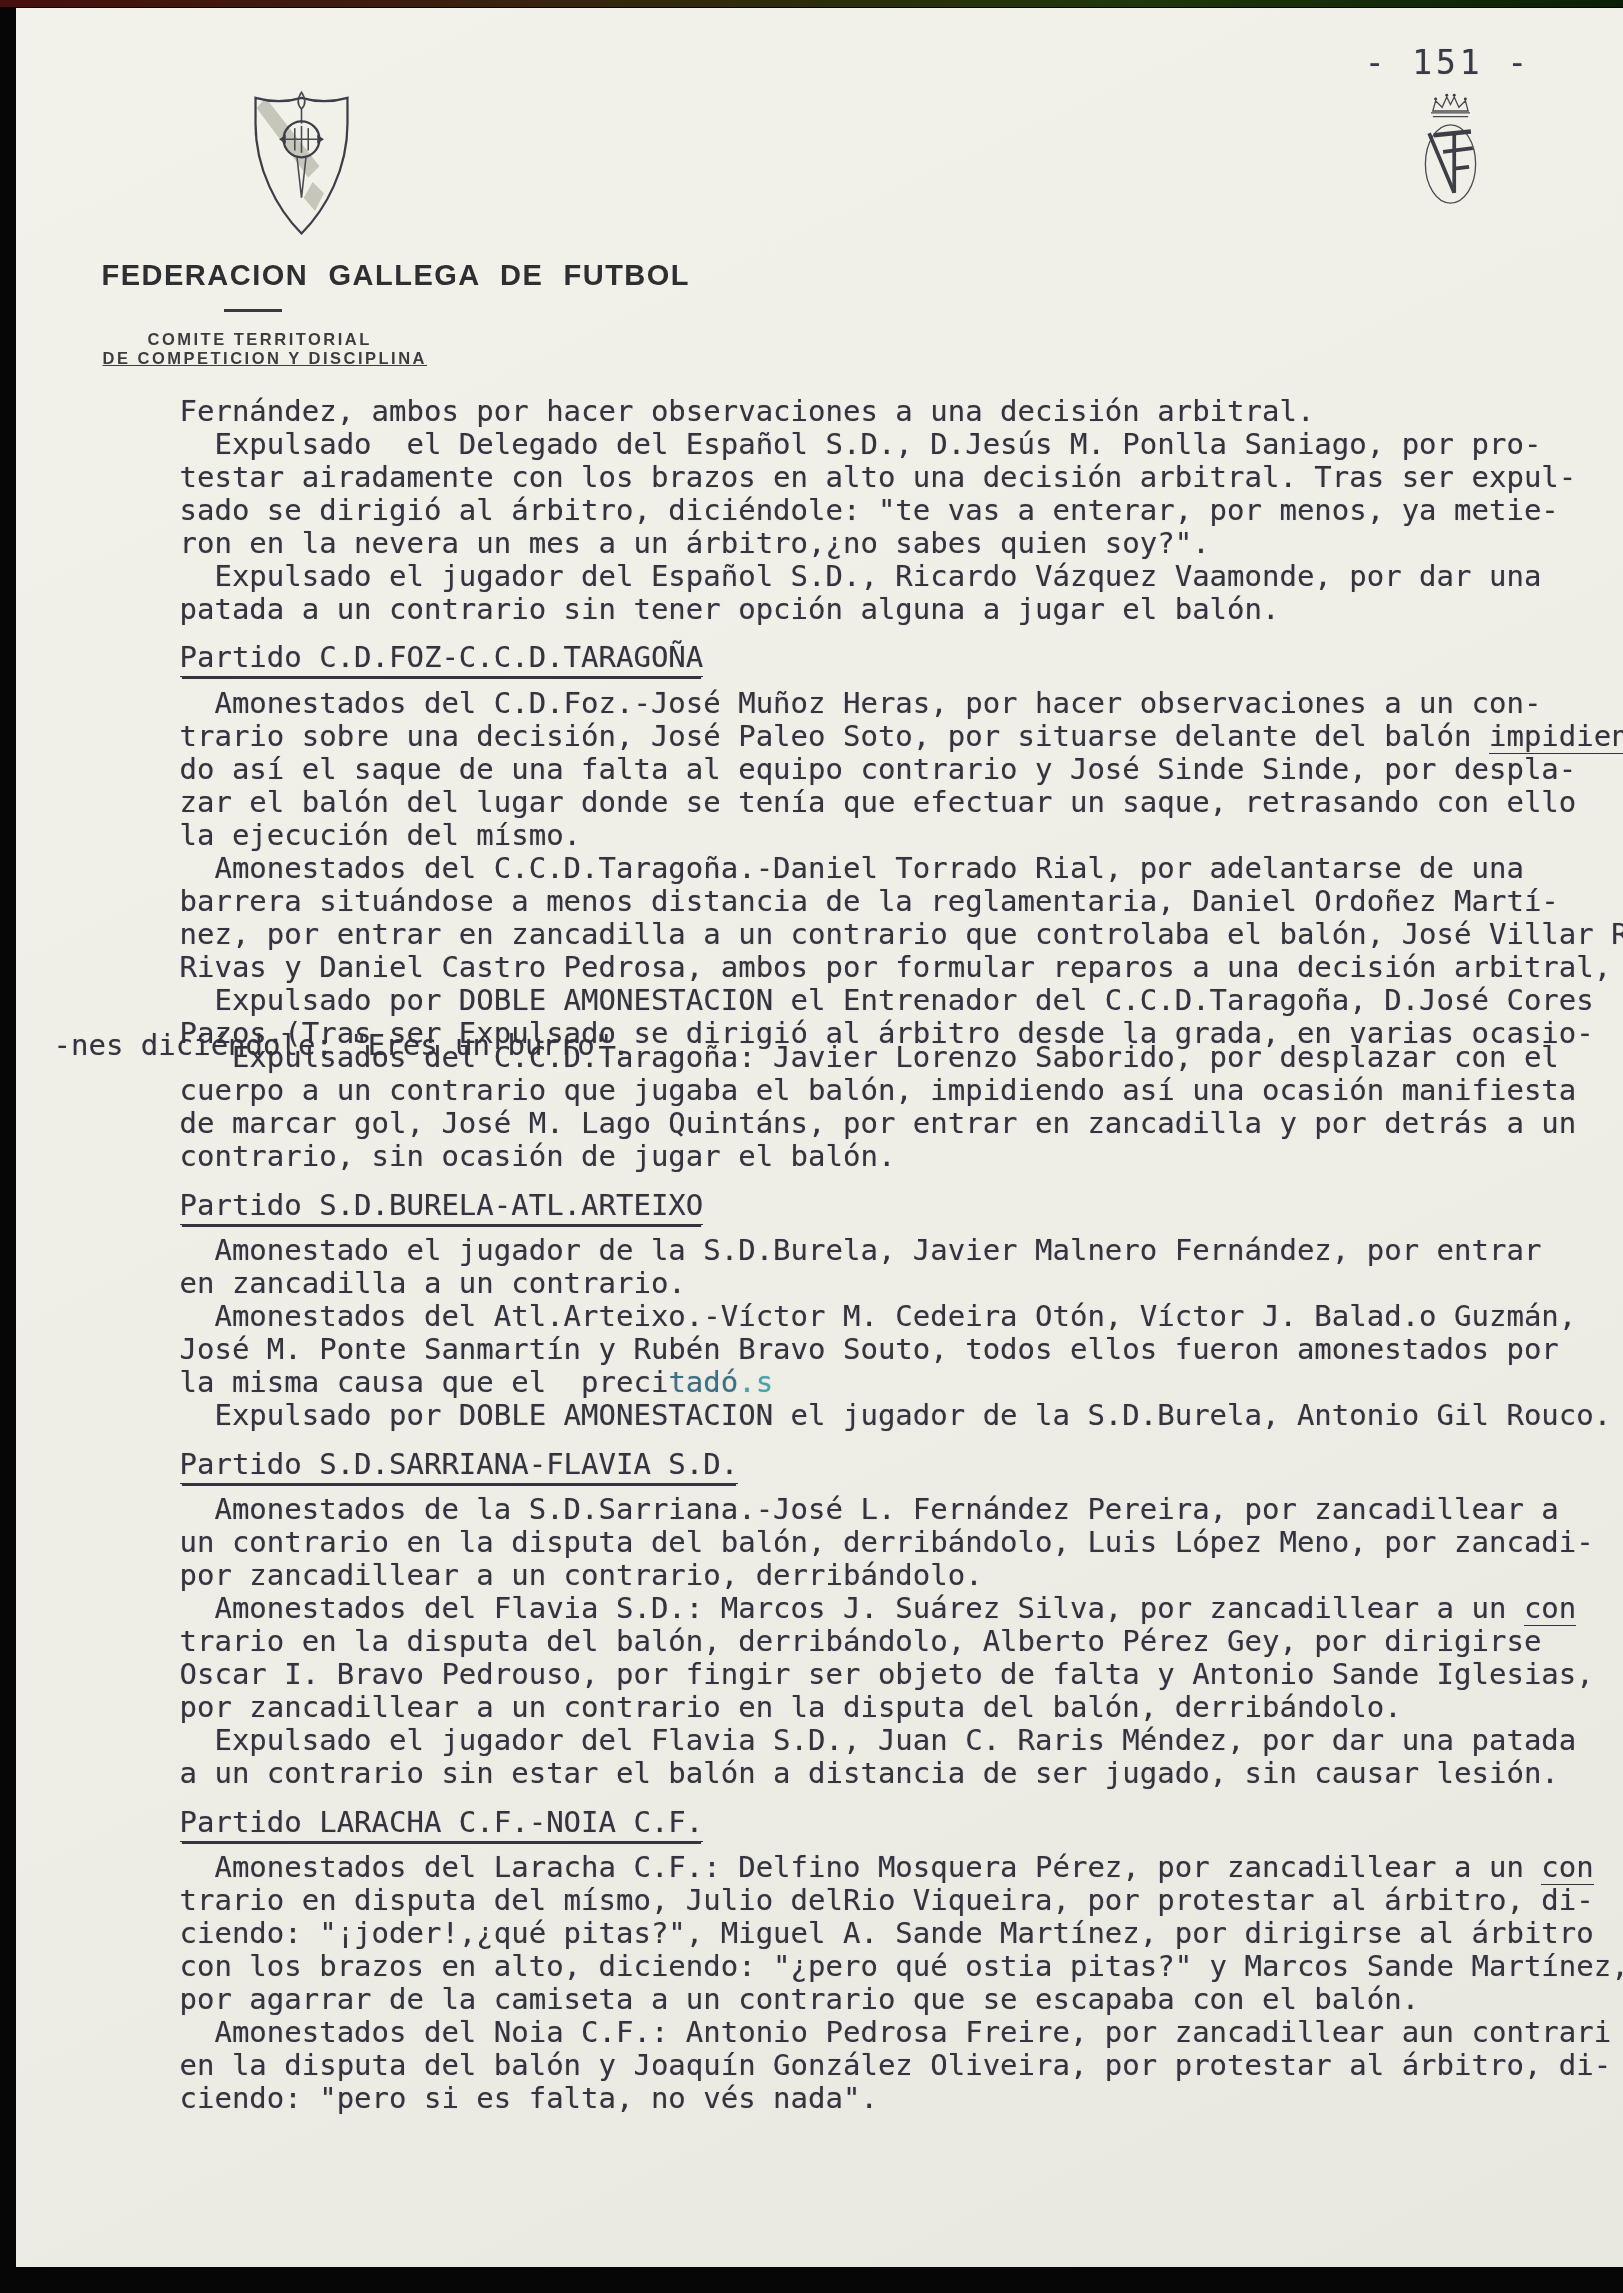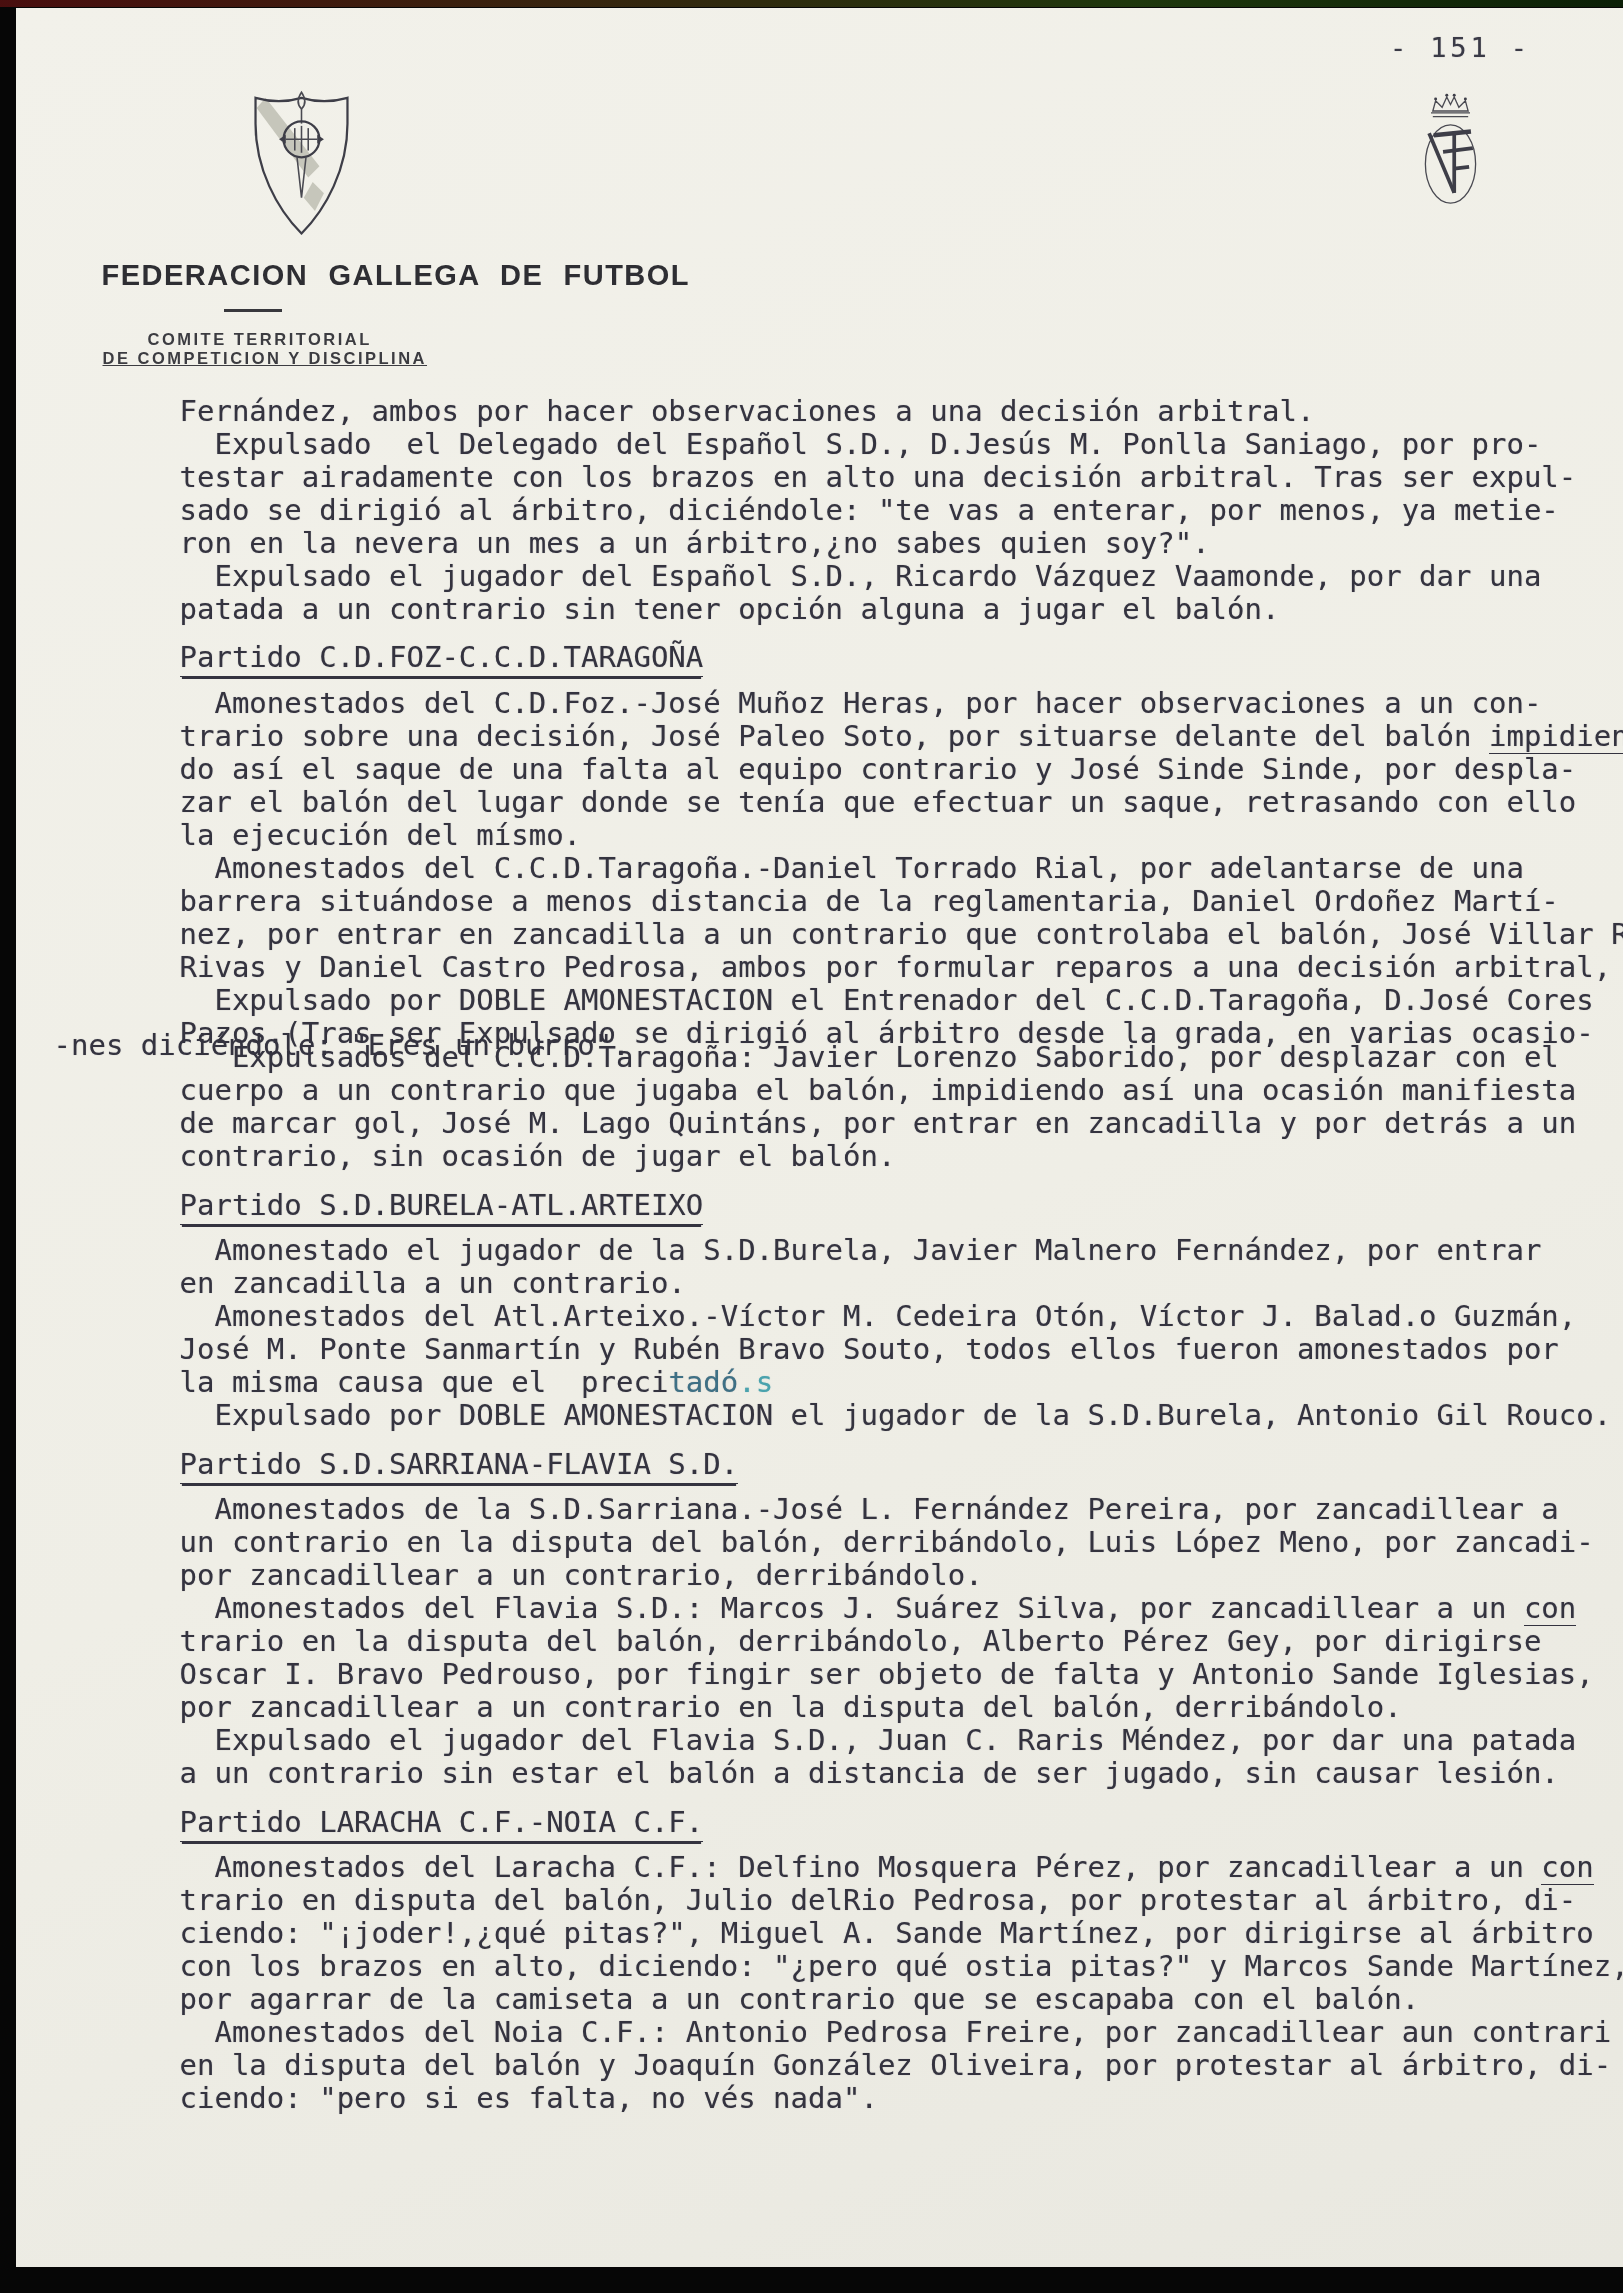--- a/index.html
+++ b/index.html
@@ -12,22 +12,22 @@
     position:absolute;left:0;top:0;width:100%;height:6.8px;
     background:linear-gradient(to right,#551010 0%,#402a10 35%,#23400e 70%,#0c2406 100%);
     opacity:.85;
   }
   .paper{
     position:absolute;left:15.5px;top:7.8px;right:0;bottom:27px;
     background:linear-gradient(155deg,#f2f1ea 0%,#efeee6 55%,#e9e8e0 100%);
     overflow:hidden;
   }
   .page-number{
-    position:absolute;right:92px;top:24px;
-    font-size:27px;letter-spacing:3.9px;color:#3a3a46;
+    position:absolute;right:92px;top:35px;
+    font-size:33px;letter-spacing:3.9px;color:#3a3a46;
     text-shadow:0 0 1px rgba(40,40,60,.4);
   }
   .fgf-logo{position:absolute;left:229px;top:82px;}
   .rfef-logo{position:absolute;left:1388px;top:82px;}
   .org-name{
     position:absolute;left:86px;top:250px;
     font-family:"Liberation Sans",sans-serif;font-weight:700;
     font-size:29px;letter-spacing:1.5px;word-spacing:10.7px;
     color:#2e2e33;transform:scaleY(1.04);transform-origin:left top;
     white-space:pre;
@@ -164,21 +164,21 @@
         <div class="line"><span>  Amonestados del Flavia S.D.: Marcos J. Suárez Silva, por zancadillear a un </span><span class="u">con</span></div>
         <div class="line">trario en la disputa del balón, derribándolo, Alberto Pérez Gey, por dirigirse</div>
         <div class="line">Oscar I. Bravo Pedrouso, por fingir ser objeto de falta y Antonio Sande Iglesias,</div>
         <div class="line">por zancadillear a un contrario en la disputa del balón, derribándolo.</div>
         <div class="line">  Expulsado el jugador del Flavia S.D., Juan C. Raris Méndez, por dar una patada</div>
         <div class="line">a un contrario sin estar el balón a distancia de ser jugado, sin causar lesión.</div>
       </div>
       <div class="heading"><span class="heading-text">Partido LARACHA C.F.-NOIA C.F.</span></div>
       <div class="para">
         <div class="line"><span>  Amonestados del Laracha C.F.: Delfino Mosquera Pérez, por zancadillear a un </span><span class="u">con</span></div>
-        <div class="line">trario en disputa del balón, Julio delRio Pedrosa, por protestar al árbitro, di-</div>
+        <div class="line">trario en disputa del mísmo, Julio delRio Viqueira, por protestar al árbitro, di-</div>
         <div class="line">ciendo: "¡joder!,¿qué pitas?", Miguel A. Sande Martínez, por dirigirse al árbitro</div>
         <div class="line">con los brazos en alto, diciendo: "¿pero qué ostia pitas?" y Marcos Sande Martínez,</div>
         <div class="line">por agarrar de la camiseta a un contrario que se escapaba con el balón.</div>
         <div class="line">  Amonestados del Noia C.F.: Antonio Pedrosa Freire, por zancadillear aun contrari</div>
         <div class="line">en la disputa del balón y Joaquín González Oliveira, por protestar al árbitro, di-</div>
         <div class="line">ciendo: "pero si es falta, no vés nada".</div>
       </div>
     </div>
 
 </div>

